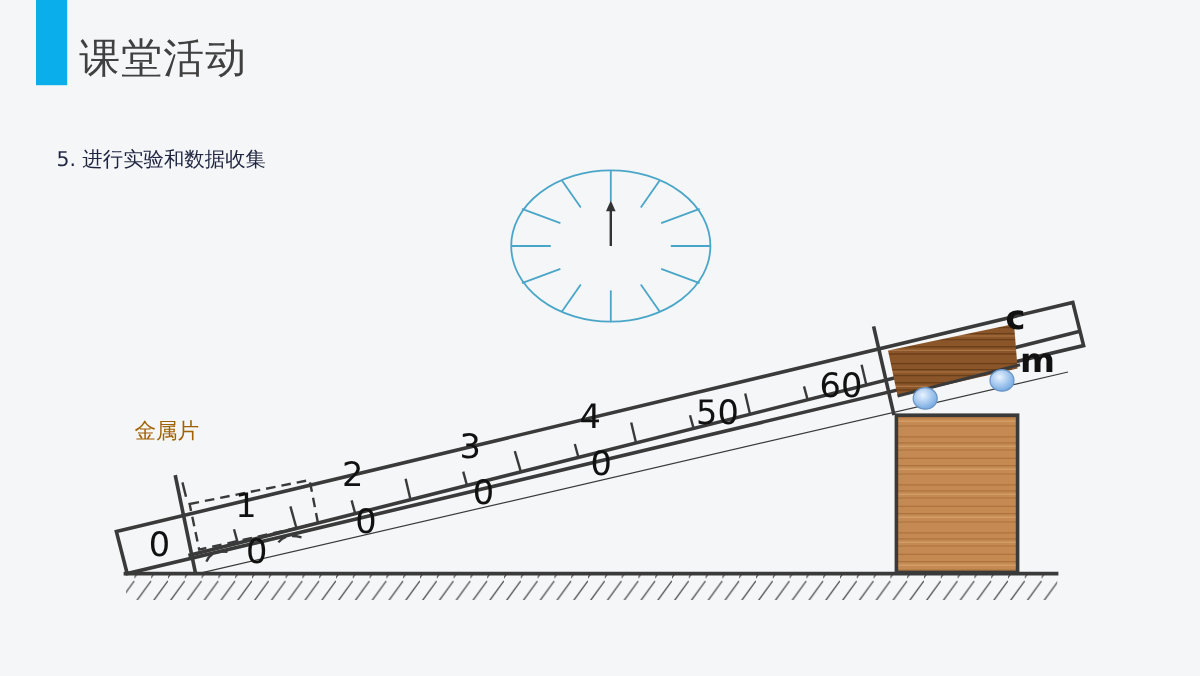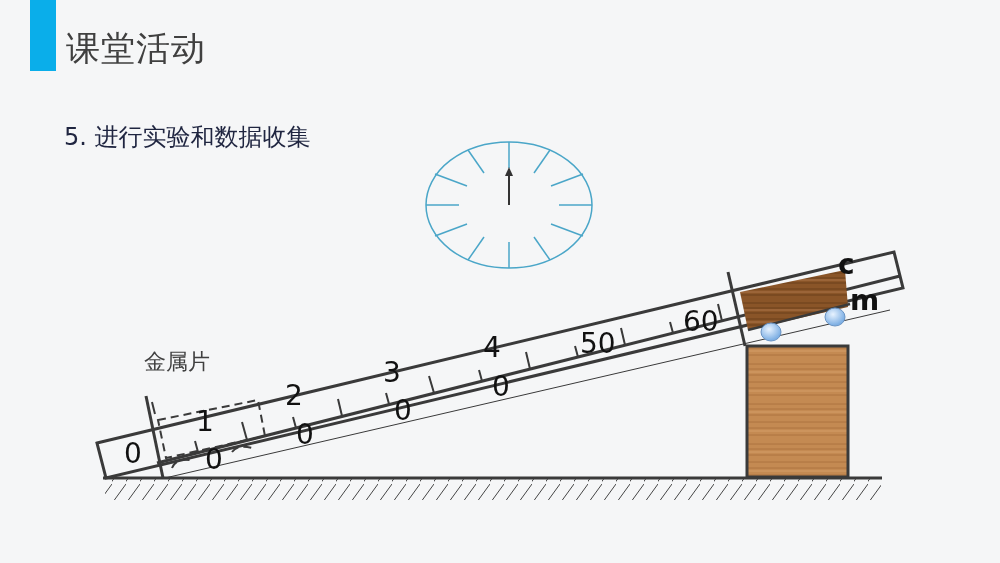--- a/index.html
+++ b/index.html
@@ -1,20 +1,20 @@
 <!DOCTYPE html>
 <html><head>
 <meta charset="utf-8">
 <style>
   html,body{margin:0;padding:0;}
   body{width:1000px;height:563px;background:#f5f6f7;position:relative;overflow:hidden;font-family:"DejaVu Sans","Liberation Sans",sans-serif;}
   .accent-bar{position:absolute;left:30px;top:0;width:26px;height:71px;background:#0aaeea;}
   .title{position:absolute;left:66px;top:26px;font-size:34px;color:#404040;letter-spacing:1px;}
-  .subtitle{position:absolute;left:64px;top:121px;font-size:24px;color:#1f2540;}
-  .label-metal{position:absolute;left:112px;top:347px;font-size:22px;color:#404040;margin-left:32px;}
+  .subtitle{position:absolute;left:47px;top:121px;font-size:17px;color:#1f2540;}
+  .label-metal{position:absolute;left:112px;top:347px;font-size:18px;color:#a16207;}
   svg{position:absolute;left:0;top:0;}
   .num{font-family:"DejaVu Sans","Liberation Sans",sans-serif;fill:#111;}
 </style>
 </head>
 <body>
 
 <div class="accent-bar"></div>
 <div class="title">课堂活动</div>
 <div class="subtitle">5. 进行实验和数据收集</div>
 <div class="label-metal">金属片</div>

